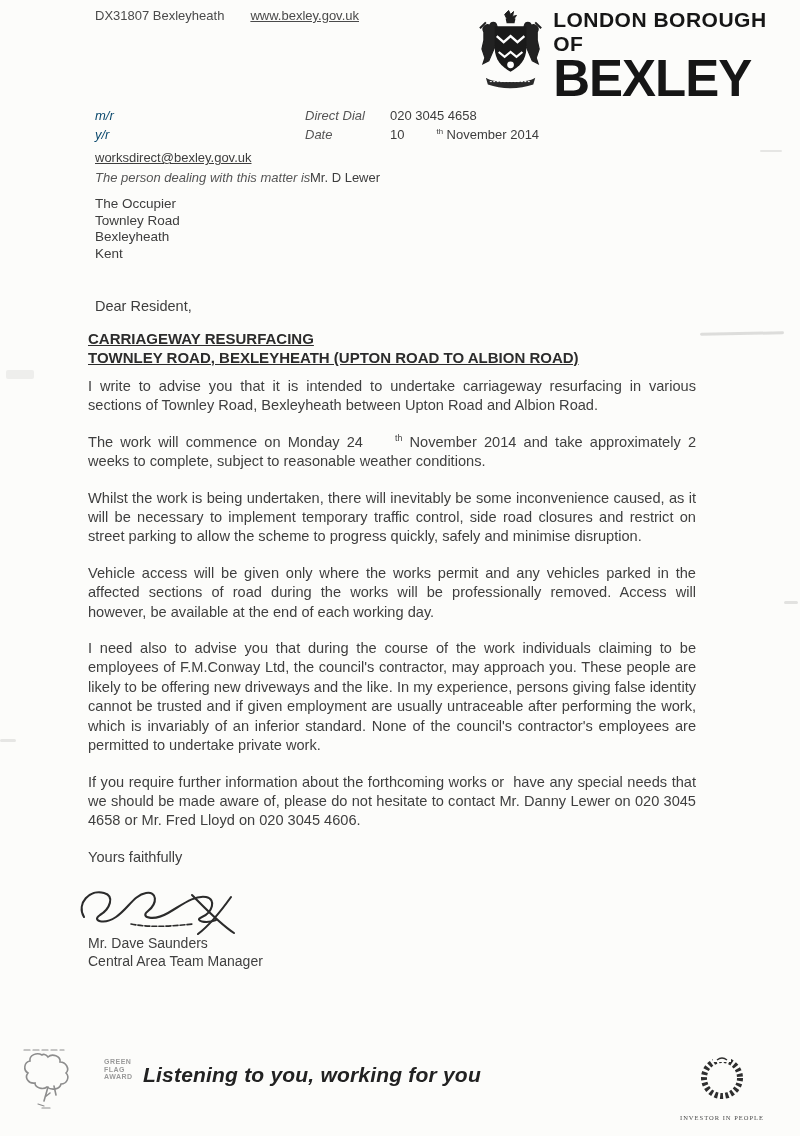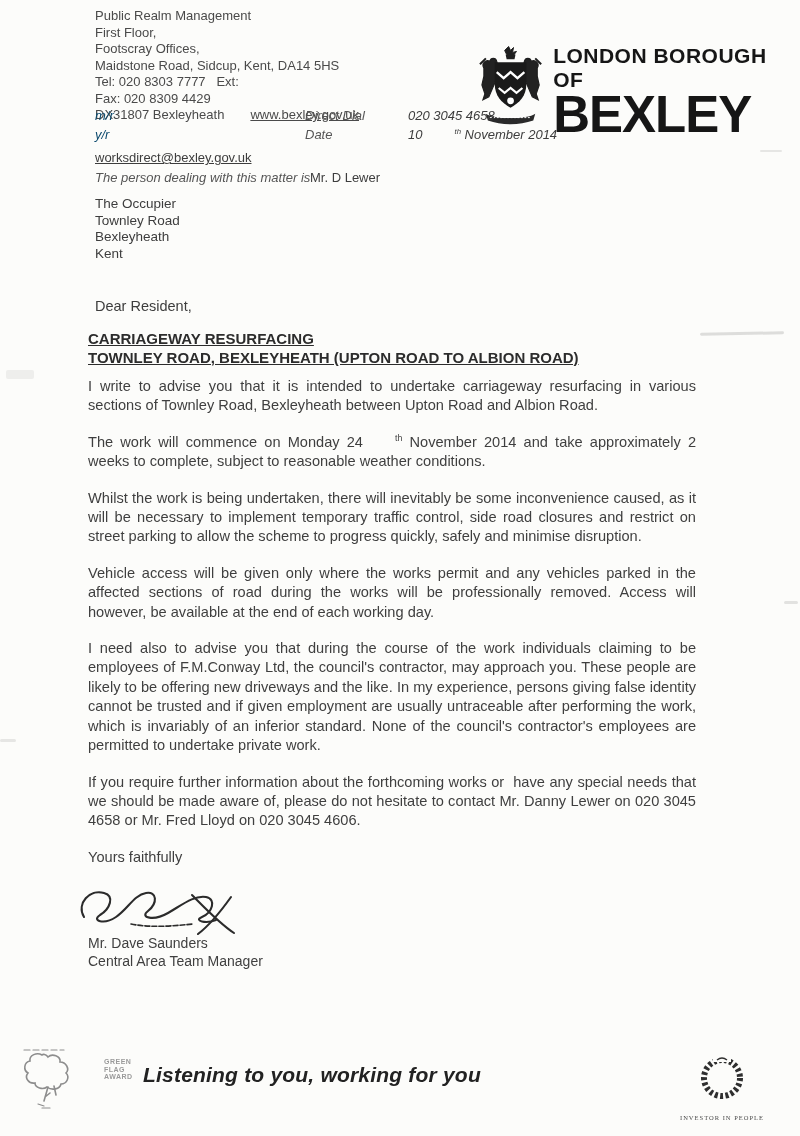--- a/index.html
+++ b/index.html
@@ -8,31 +8,31 @@
     background:#fcfcfa;overflow:hidden;
     font-family:"Liberation Sans","DejaVu Sans",sans-serif;
     color:#3d3d3d;
   }
   
   .letterhead{position:absolute;left:95px;top:8px;font-size:13px;line-height:16.5px;color:#4a4a4a;}
   .lh-line{white-space:nowrap;}
   .dx-row{display:flex;gap:26px;align-items:flex-start;}
   .website{text-decoration:underline;color:#4a4a4a;}
   
-  .logo{position:absolute;left:476px;top:8px;display:flex;align-items:flex-start;margin-top:36px;}
+  .logo{position:absolute;left:476px;top:8px;display:flex;align-items:flex-start;}
   .crest{width:70px;height:84px;}
   .logo-text{margin-left:8px;color:#161616;}
   .logo-line1{font-size:21px;font-weight:600;letter-spacing:.5px;line-height:24px;}
   .logo-line2{font-size:51px;font-weight:800;letter-spacing:-1px;line-height:50px;margin-top:-2px;}
   
   .refs{position:absolute;left:95px;top:108px;font-size:13px;line-height:16px;width:620px;}
   .ref-row{position:relative;height:19px;}
   .ref-label{font-style:italic;color:#0c4a6e;}
   .ref-mid{position:absolute;left:210px;top:0;font-style:italic;color:#555;}
-  .ref-val{position:absolute;left:313px;top:0;color:#3d3d3d;font-style:italic;}
+  .ref-val{position:absolute;left:295px;top:0;color:#3d3d3d;}
   .email{text-decoration:underline;margin-top:4px;height:19px;}
   .person-row{position:relative;margin-top:1px;height:19px;}
   .person-label{font-style:italic;color:#555;}
   .person-val{position:absolute;left:215px;top:0;}
   sup{font-size:60%;vertical-align:super;line-height:0;padding-left:32px;}
   
   .recipient{position:absolute;left:95px;top:196px;font-size:13.5px;line-height:16.5px;}
   .salutation{position:absolute;left:95px;top:298px;font-size:14.5px;}
   
   .subject{position:absolute;left:88px;top:329px;width:624px;text-align:left;
@@ -57,28 +57,20 @@
     font-family:"Liberation Serif","DejaVu Serif",serif;}
   
   .artifact{position:absolute;background:rgba(40,40,40,.18);border-radius:2px;}
 </style>
 </head>
 <body>
 
 <div class="page">
 
   <div class="letterhead">
-    <div id="lh-lines">
-        <div class="lh-line">Public Realm Management</div>
-        <div class="lh-line">First Floor,</div>
-        <div class="lh-line">Footscray Offices,</div>
-        <div class="lh-line">Maidstone Road, Sidcup, Kent, DA14 5HS</div>
-        <div class="lh-line">Tel: 020 8303 7777 &nbsp; Ext:</div>
-        <div class="lh-line">Fax: 020 8309 4429</div>
-      </div>
     <div class="dx-row">
       <span>DX31807 Bexleyheath</span>
       <span class="website">www.bexley.gov.uk</span>
     </div>
   </div>
 
   <div class="logo">
     <svg class="crest" viewBox="0 0 70 84">
       <g fill="#1e1e1e" stroke="#1e1e1e">
 

